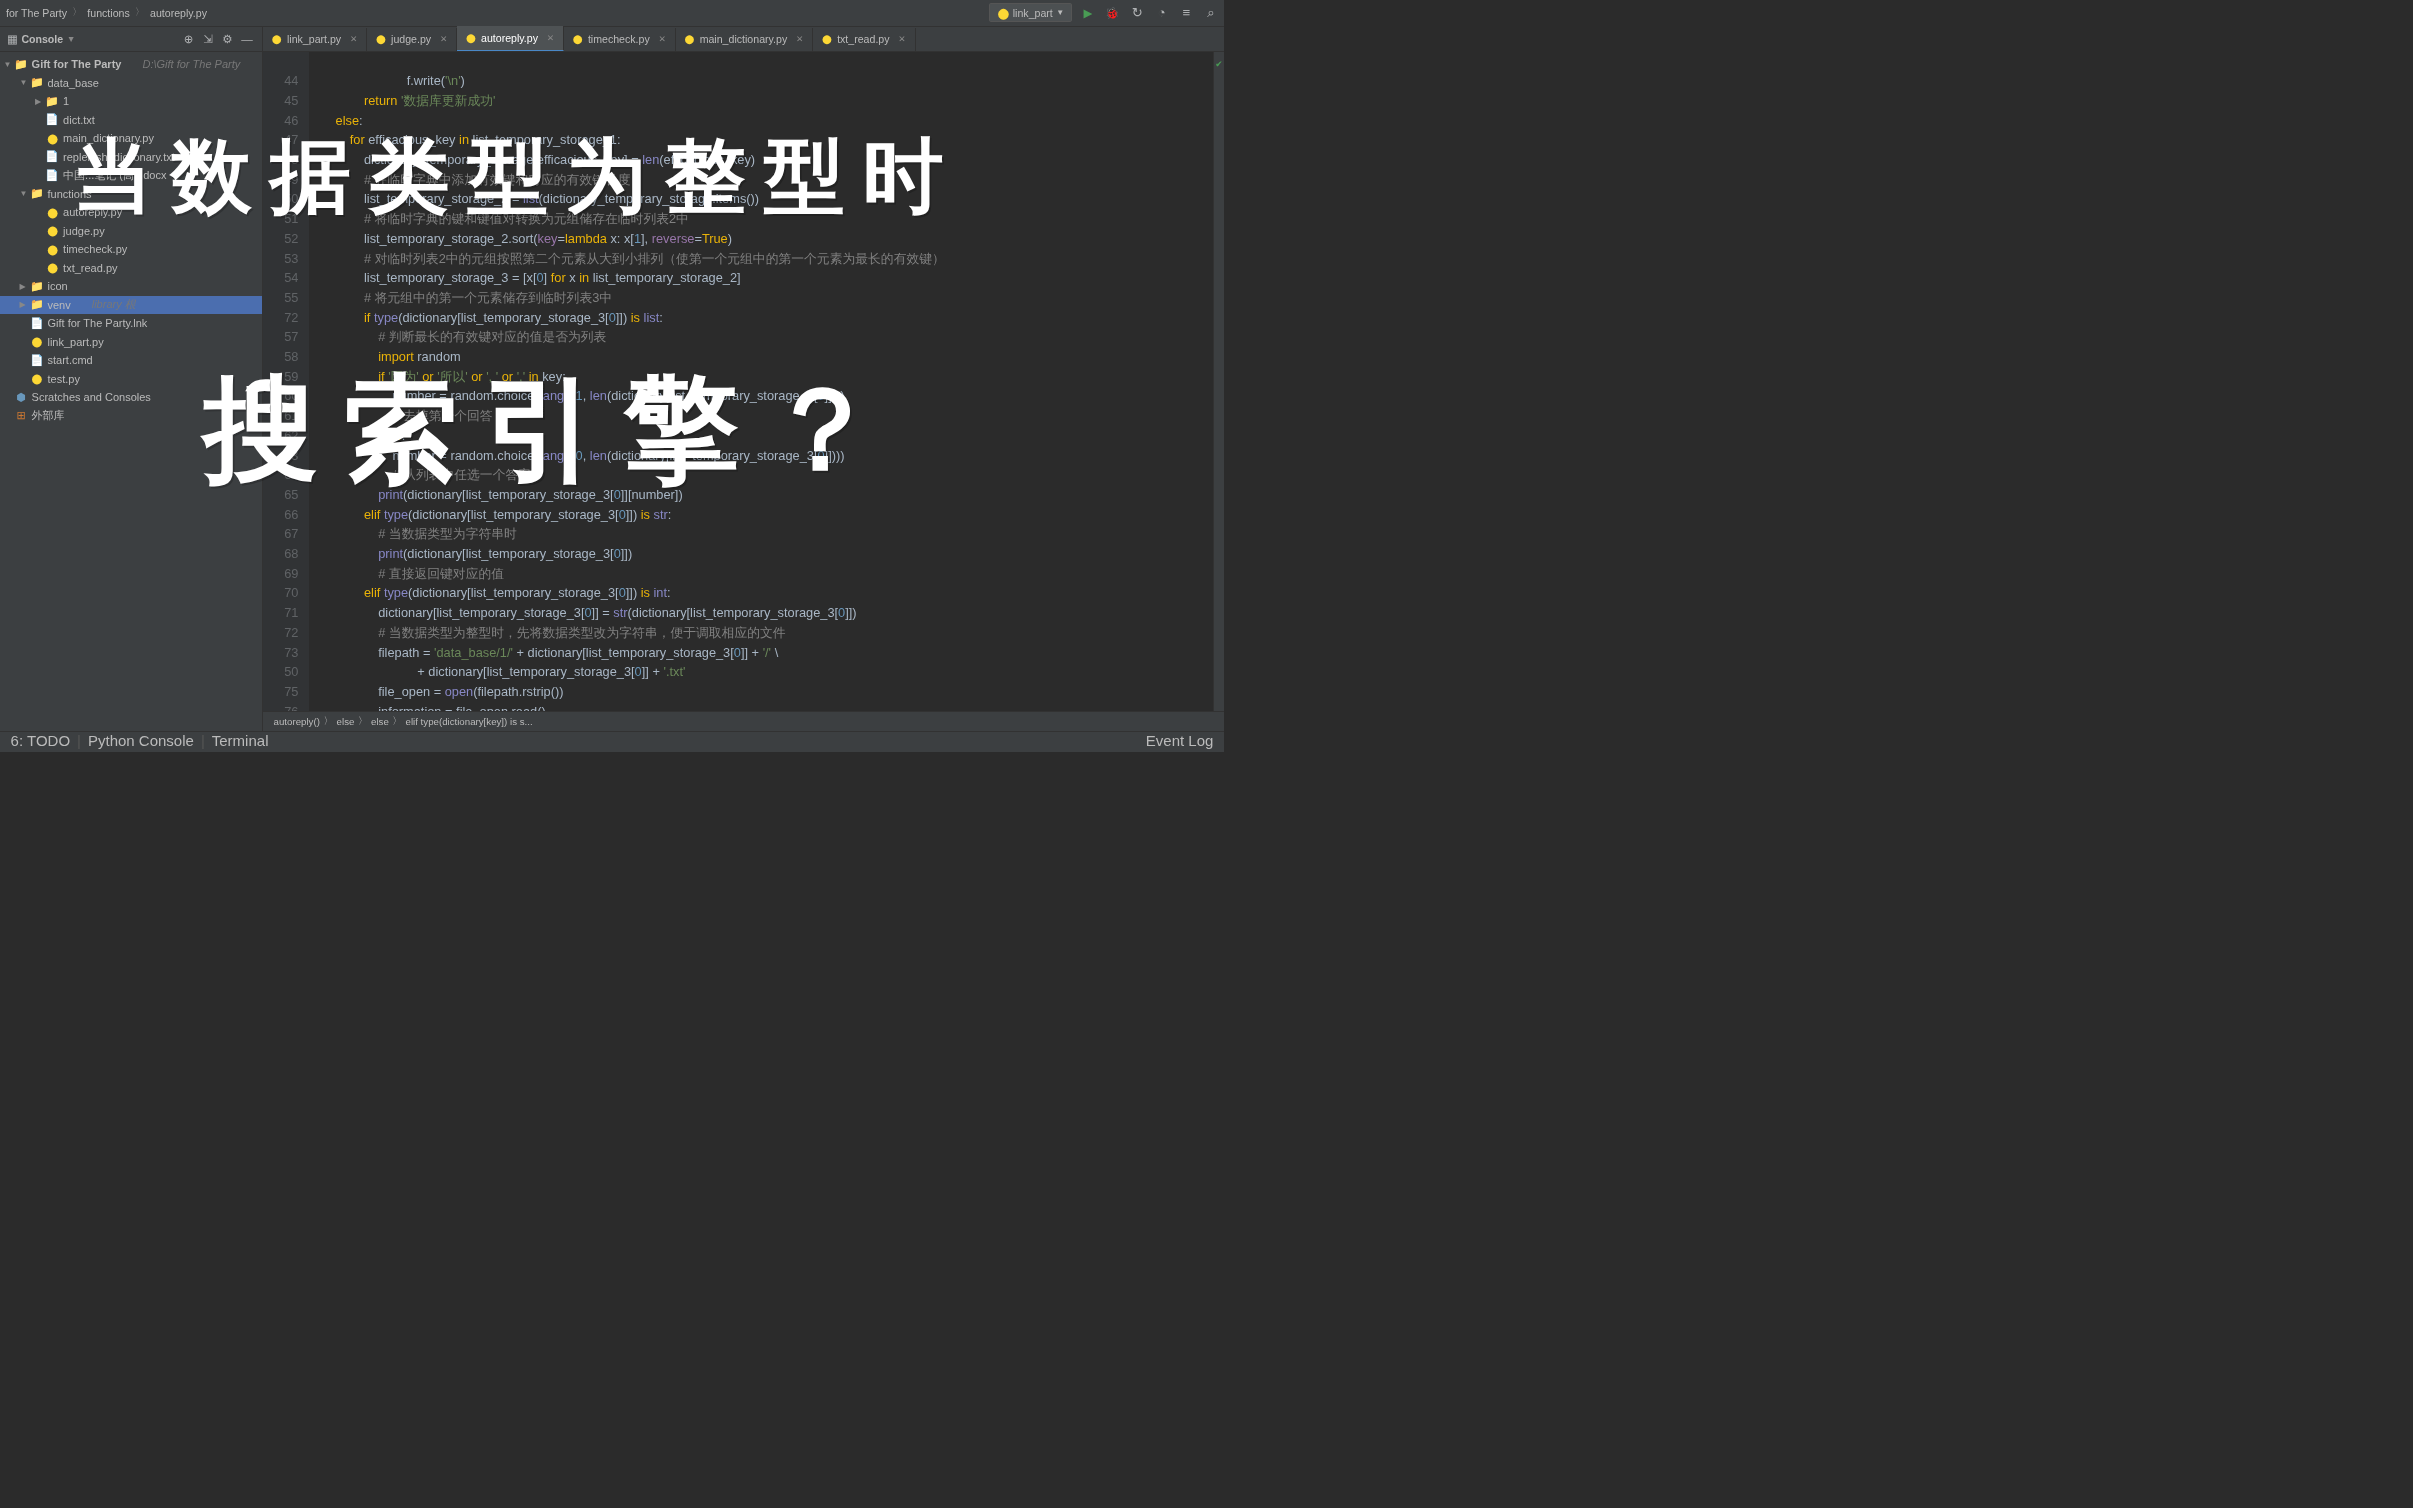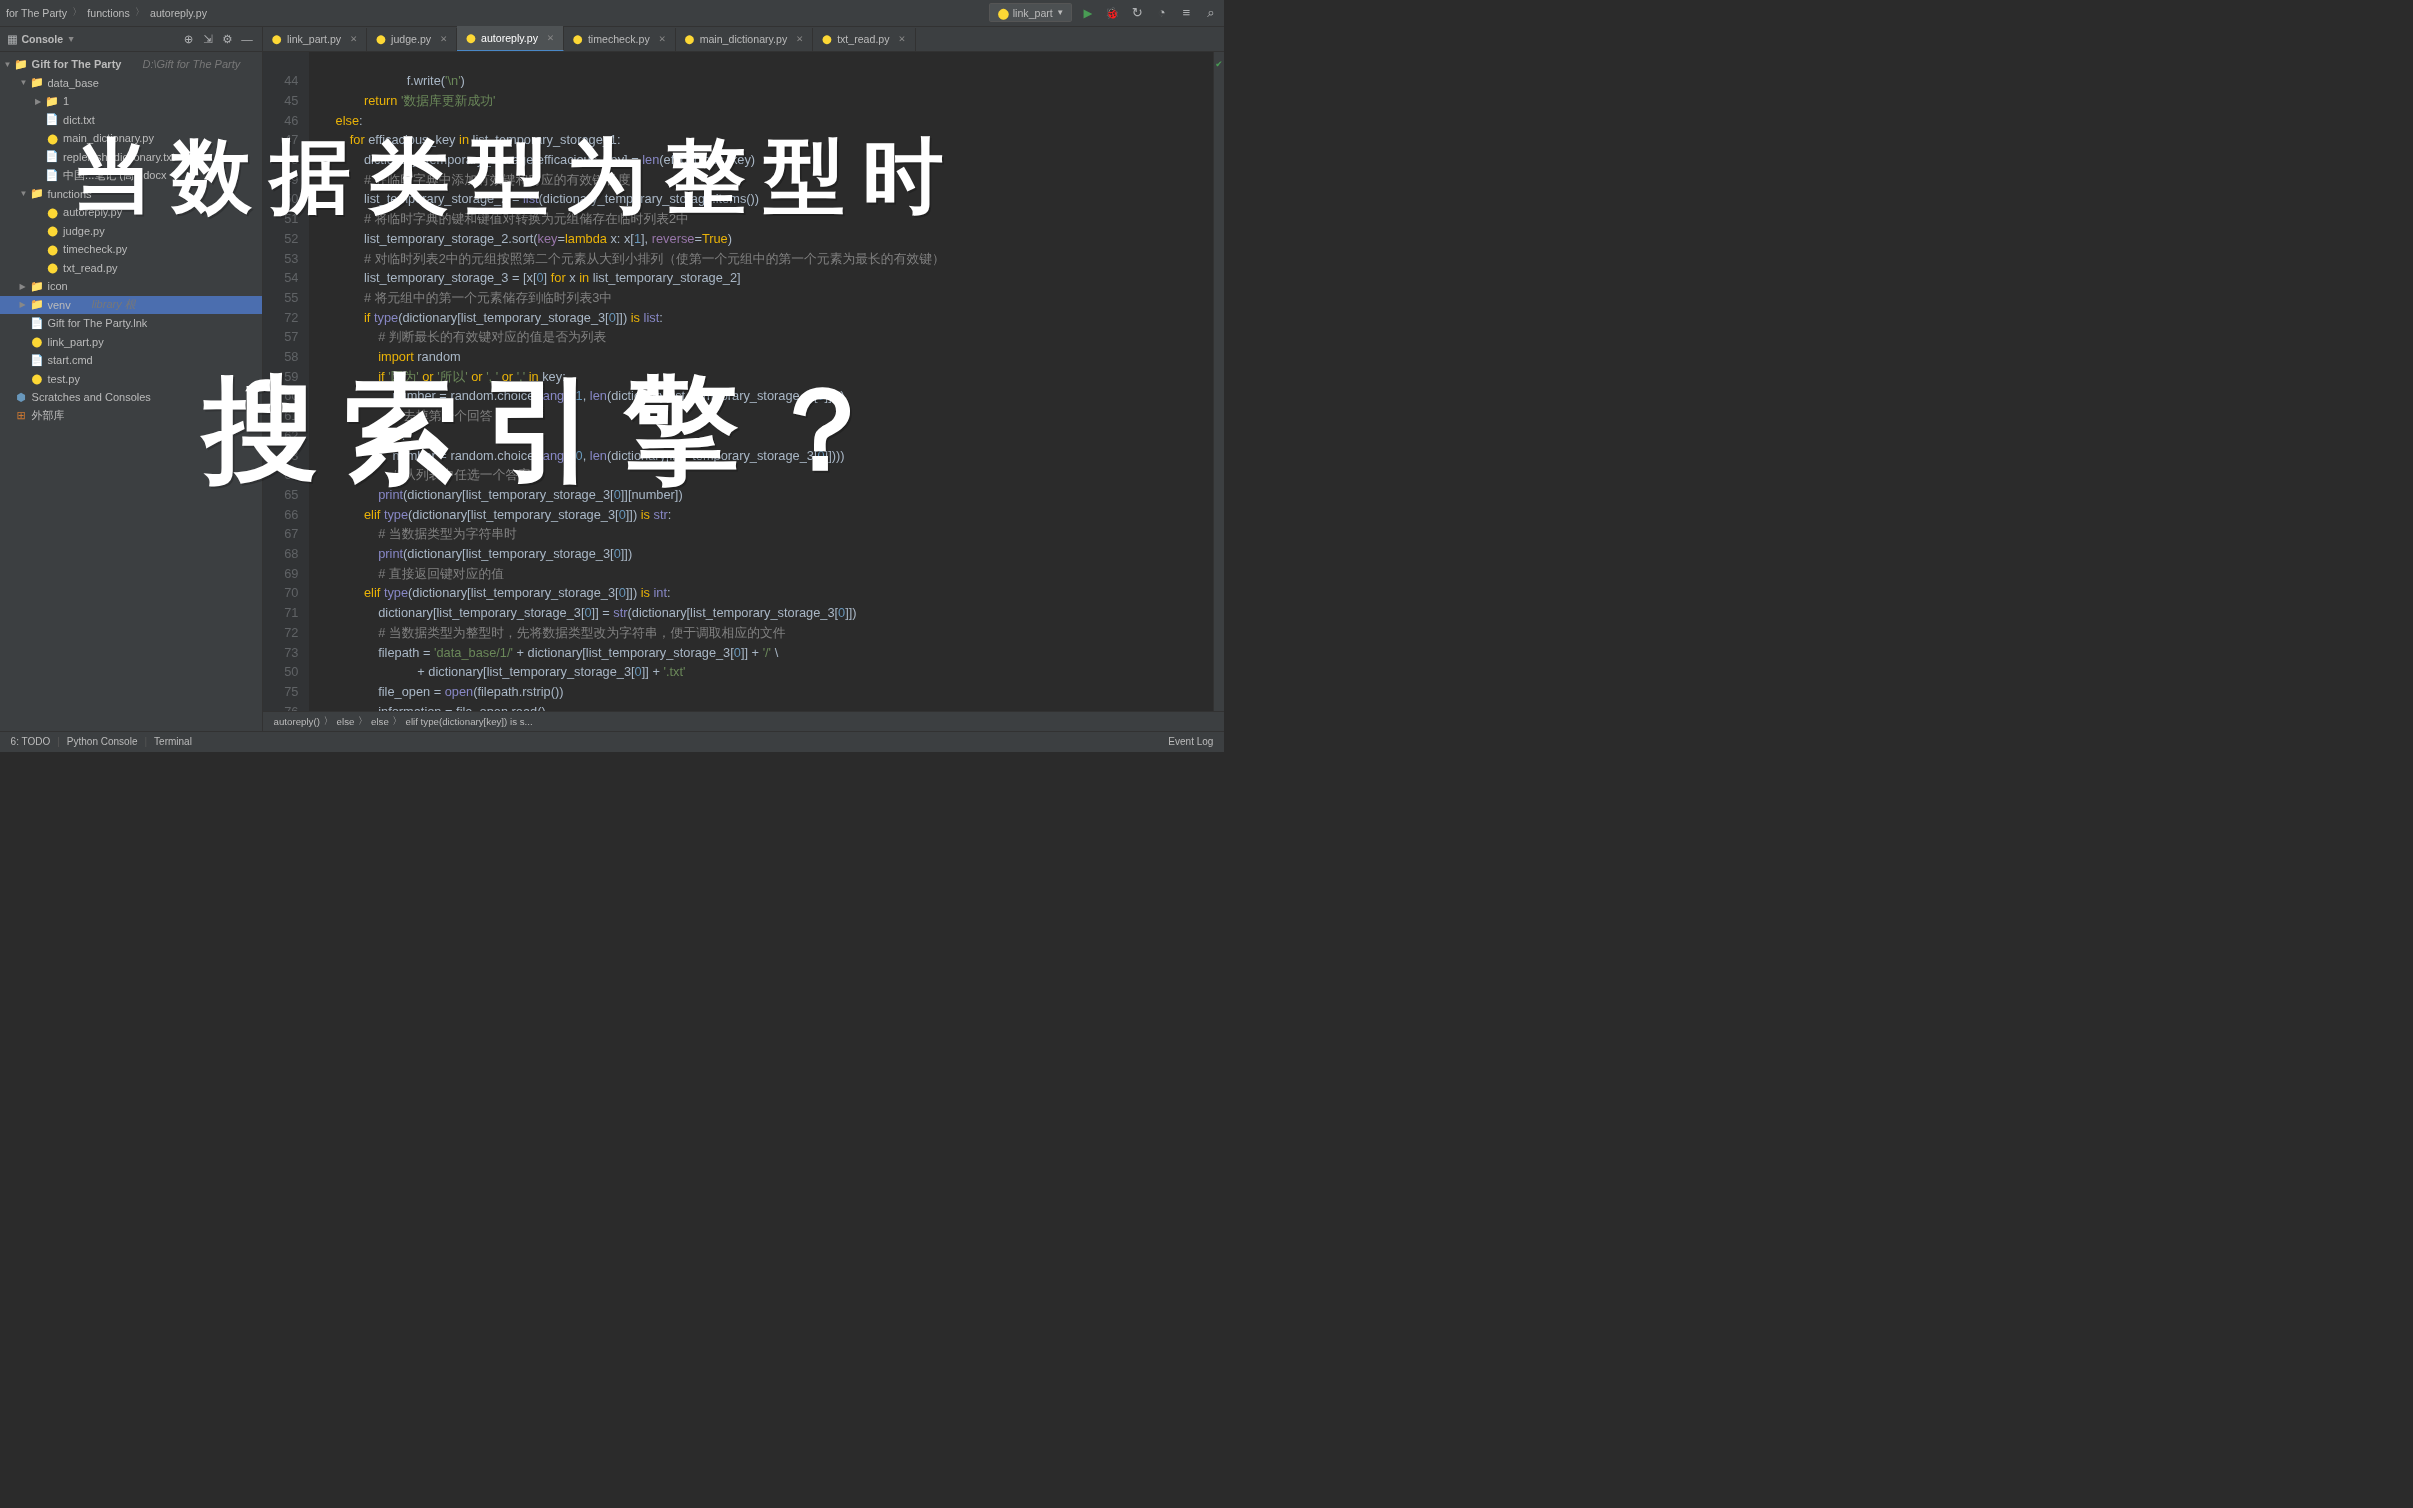--- a/index.html
+++ b/index.html
@@ -46,21 +46,21 @@
 .code-line { min-height: 19.7px; }
 
 .k-orange { color: #eab308; }
 .k-purple { color: #9876aa; }
 .k-green { color: #6a8759; }
 .k-grey { color: #808080; }
 .k-blue { color: #6897bb; }
 .k-builtin { color: #8888c6; }
 
 .breadcrumb-bottom { height: 19.4px; background: #3c3f41; border-top: 0.9px solid #323232; display: flex; align-items: center; padding: 0 10.6px; font-size: 9.7px; color: #bbb; gap: 3.5px; }
-.status-bar { height: 21px; background: #3c3f41; border-top: 0.9px solid #323232; display: flex; align-items: center; padding: 0 10.6px; font-size: 10px; color: #bbb; }
+.status-bar { height: 21px; background: #3c3f41; border-top: 0.9px solid #323232; display: flex; padding: 0 10.6px; font-size: 15px; color: #bbb; }
 .status-bar .sep { margin: 0 7px; color: #555; }
 
 .right-gutter { width: 10.6px; background: #3c3f41; border-left: 0.9px solid #323232; position: relative; }
 .right-gutter .check { position: absolute; top: 3.5px; left: 0.9px; color: #499c54; font-size: 8.8px; }
 
 .overlay-text { position: absolute; font-family: "Heiti SC", "SimHei", "Microsoft YaHei", sans-serif; color: #ffffff; font-weight: 900; pointer-events: none; z-index: 100; letter-spacing: 0.25em; text-shadow: 1.8px 1.8px 0 rgba(0,0,0,0.2); white-space: nowrap; }
 .ov1 { top: 123px; left: 72px; font-size: 81px; letter-spacing: 0.22em; }
 .ov2 { top: 353px; left: 203px; font-size: 115px; letter-spacing: 0.22em; }
 </style>
 </head>

